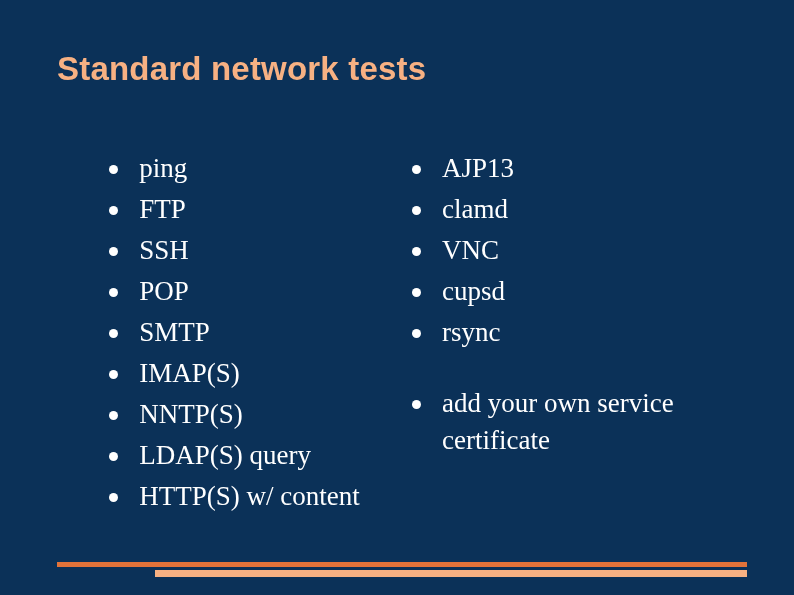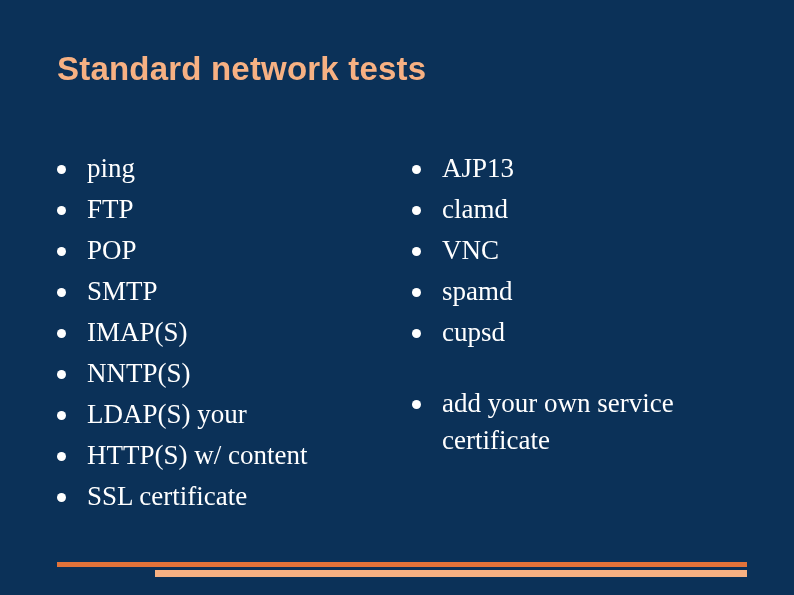--- a/index.html
+++ b/index.html
@@ -35,20 +35,21 @@
     position: absolute;
     left: 57px;
     top: 150px;
     width: 690px;
     display: flex;
     flex-direction: row;
   }
   .col {
     display: flex;
     flex-direction: column;
+    align-items: center;
   }
   .col-left {
     width: 355px;
   }
   .col-right {
     width: 335px;
   }
   .bullet-list {
     list-style: none;
     margin: 0;
@@ -108,70 +109,70 @@
         <li class="bullet-item">
           <span class="bullet-dot"></span>
           <span class="bullet-text">ping</span>
         </li>
         <li class="bullet-item">
           <span class="bullet-dot"></span>
           <span class="bullet-text">FTP</span>
         </li>
         <li class="bullet-item">
           <span class="bullet-dot"></span>
+          <span class="bullet-text">SSH</span>
+        </li>
+        <li class="bullet-item">
+          <span class="bullet-dot"></span>
           <span class="bullet-text">POP</span>
         </li>
         <li class="bullet-item">
           <span class="bullet-dot"></span>
           <span class="bullet-text">SMTP</span>
         </li>
         <li class="bullet-item">
           <span class="bullet-dot"></span>
           <span class="bullet-text">IMAP(S)</span>
         </li>
         <li class="bullet-item">
           <span class="bullet-dot"></span>
           <span class="bullet-text">NNTP(S)</span>
         </li>
         <li class="bullet-item">
           <span class="bullet-dot"></span>
-          <span class="bullet-text">LDAP(S) your</span>
+          <span class="bullet-text">LDAP(S) query</span>
         </li>
         <li class="bullet-item">
           <span class="bullet-dot"></span>
           <span class="bullet-text">HTTP(S) w/ content</span>
-        </li>
-        <li class="bullet-item">
-          <span class="bullet-dot"></span>
-          <span class="bullet-text">SSL certificate</span>
         </li>
       </ul>
     </div>
 
     <div class="col col-right">
       <ul class="bullet-list">
         <li class="bullet-item">
           <span class="bullet-dot"></span>
           <span class="bullet-text">AJP13</span>
         </li>
         <li class="bullet-item">
           <span class="bullet-dot"></span>
           <span class="bullet-text">clamd</span>
         </li>
         <li class="bullet-item">
           <span class="bullet-dot"></span>
           <span class="bullet-text">VNC</span>
         </li>
         <li class="bullet-item">
           <span class="bullet-dot"></span>
-          <span class="bullet-text">spamd</span>
+          <span class="bullet-text">cupsd</span>
         </li>
         <li class="bullet-item">
           <span class="bullet-dot"></span>
-          <span class="bullet-text">cupsd</span>
+          <span class="bullet-text">rsync</span>
         </li>
         <li class="bullet-item group-gap">
           <span class="bullet-dot"></span>
           <span class="bullet-text">add your own service certificate</span>
         </li>
       </ul>
     </div>
 
   </div>
 

